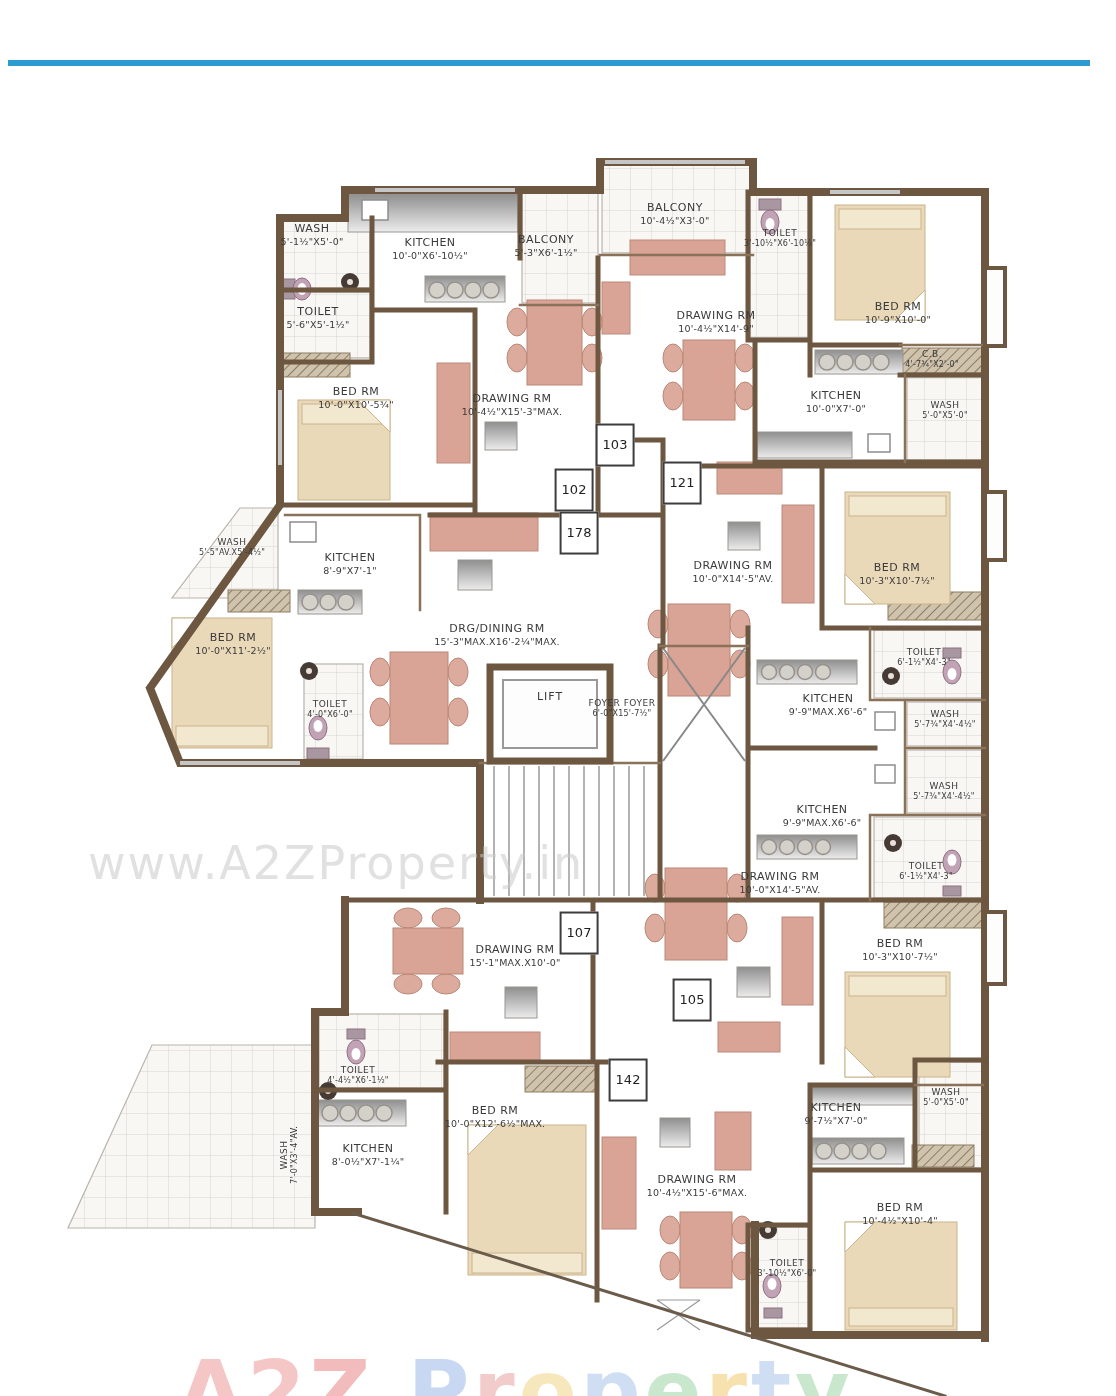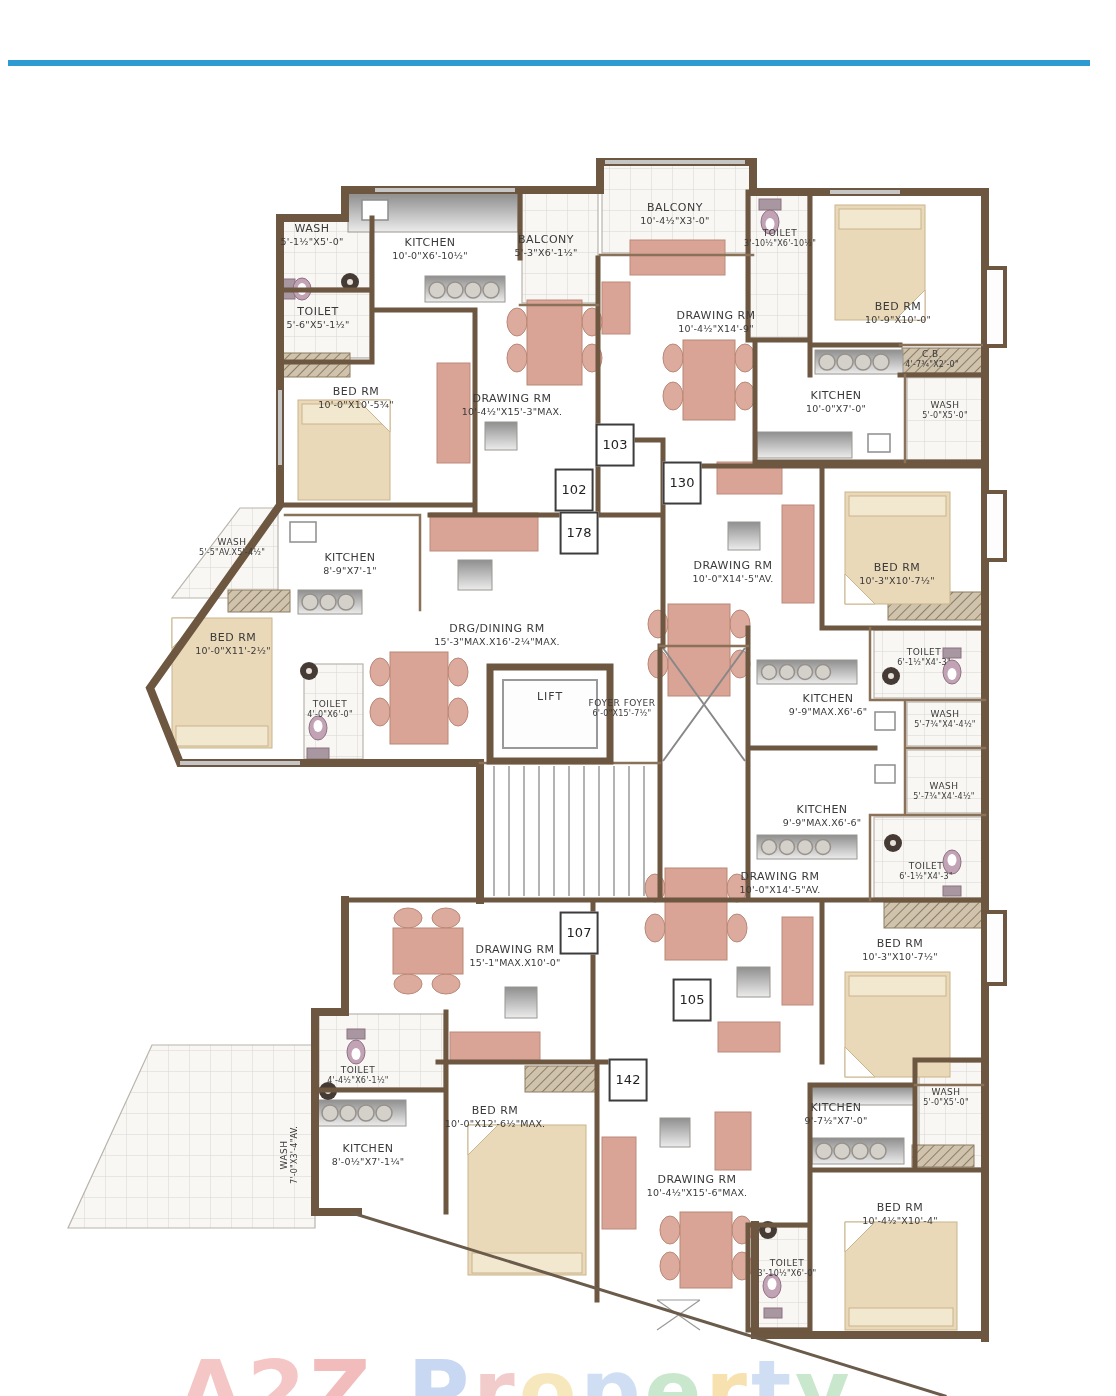--- a/index.html
+++ b/index.html
@@ -474,20 +474,21 @@
 
   <div class="lift-label" style="left:550px;top:696px">LIFT</div>
   <div class="rlabel sm" style="left:622px;top:709px">
       <span class="nm">FOYER FOYER</span>
       <span class="dims">6'-0"X15'-7½"</span>
     </div>
 
   <div class="ubox" style="left:579px;top:533px">178</div>
   <div class="ubox" style="left:574px;top:490px">102</div>
   <div class="ubox" style="left:615px;top:445px">103</div>
-  <div class="ubox" style="left:682px;top:483px">130</div>
+  <div class="ubox" style="left:682px;top:483px">121</div>
   <div class="ubox" style="left:692px;top:1000px">105</div>
   <div class="ubox" style="left:628px;top:1080px">142</div>
   <div class="ubox" style="left:579px;top:933px">107</div>
 
+  <div id="wm-mid">www.A2ZProperty.in</div>
   <div id="wm-bottom"><span style="color: rgb(236, 154, 152);">A</span><span style="color: rgb(236, 154, 152);">2</span><span style="color: rgb(232, 134, 134);">Z</span><span style="color: rgb(255, 255, 255);"> </span><span style="color: rgb(157, 185, 232);">P</span><span style="color: rgb(232, 161, 161);">r</span><span style="color: rgb(242, 212, 136);">o</span><span style="color: rgb(169, 196, 234);">p</span><span style="color: rgb(158, 212, 165);">e</span><span style="color: rgb(242, 201, 110);">r</span><span style="color: rgb(169, 196, 234);">t</span><span style="color: rgb(158, 212, 165);">y</span></div>
 
 </div>
 
 </body></html>

